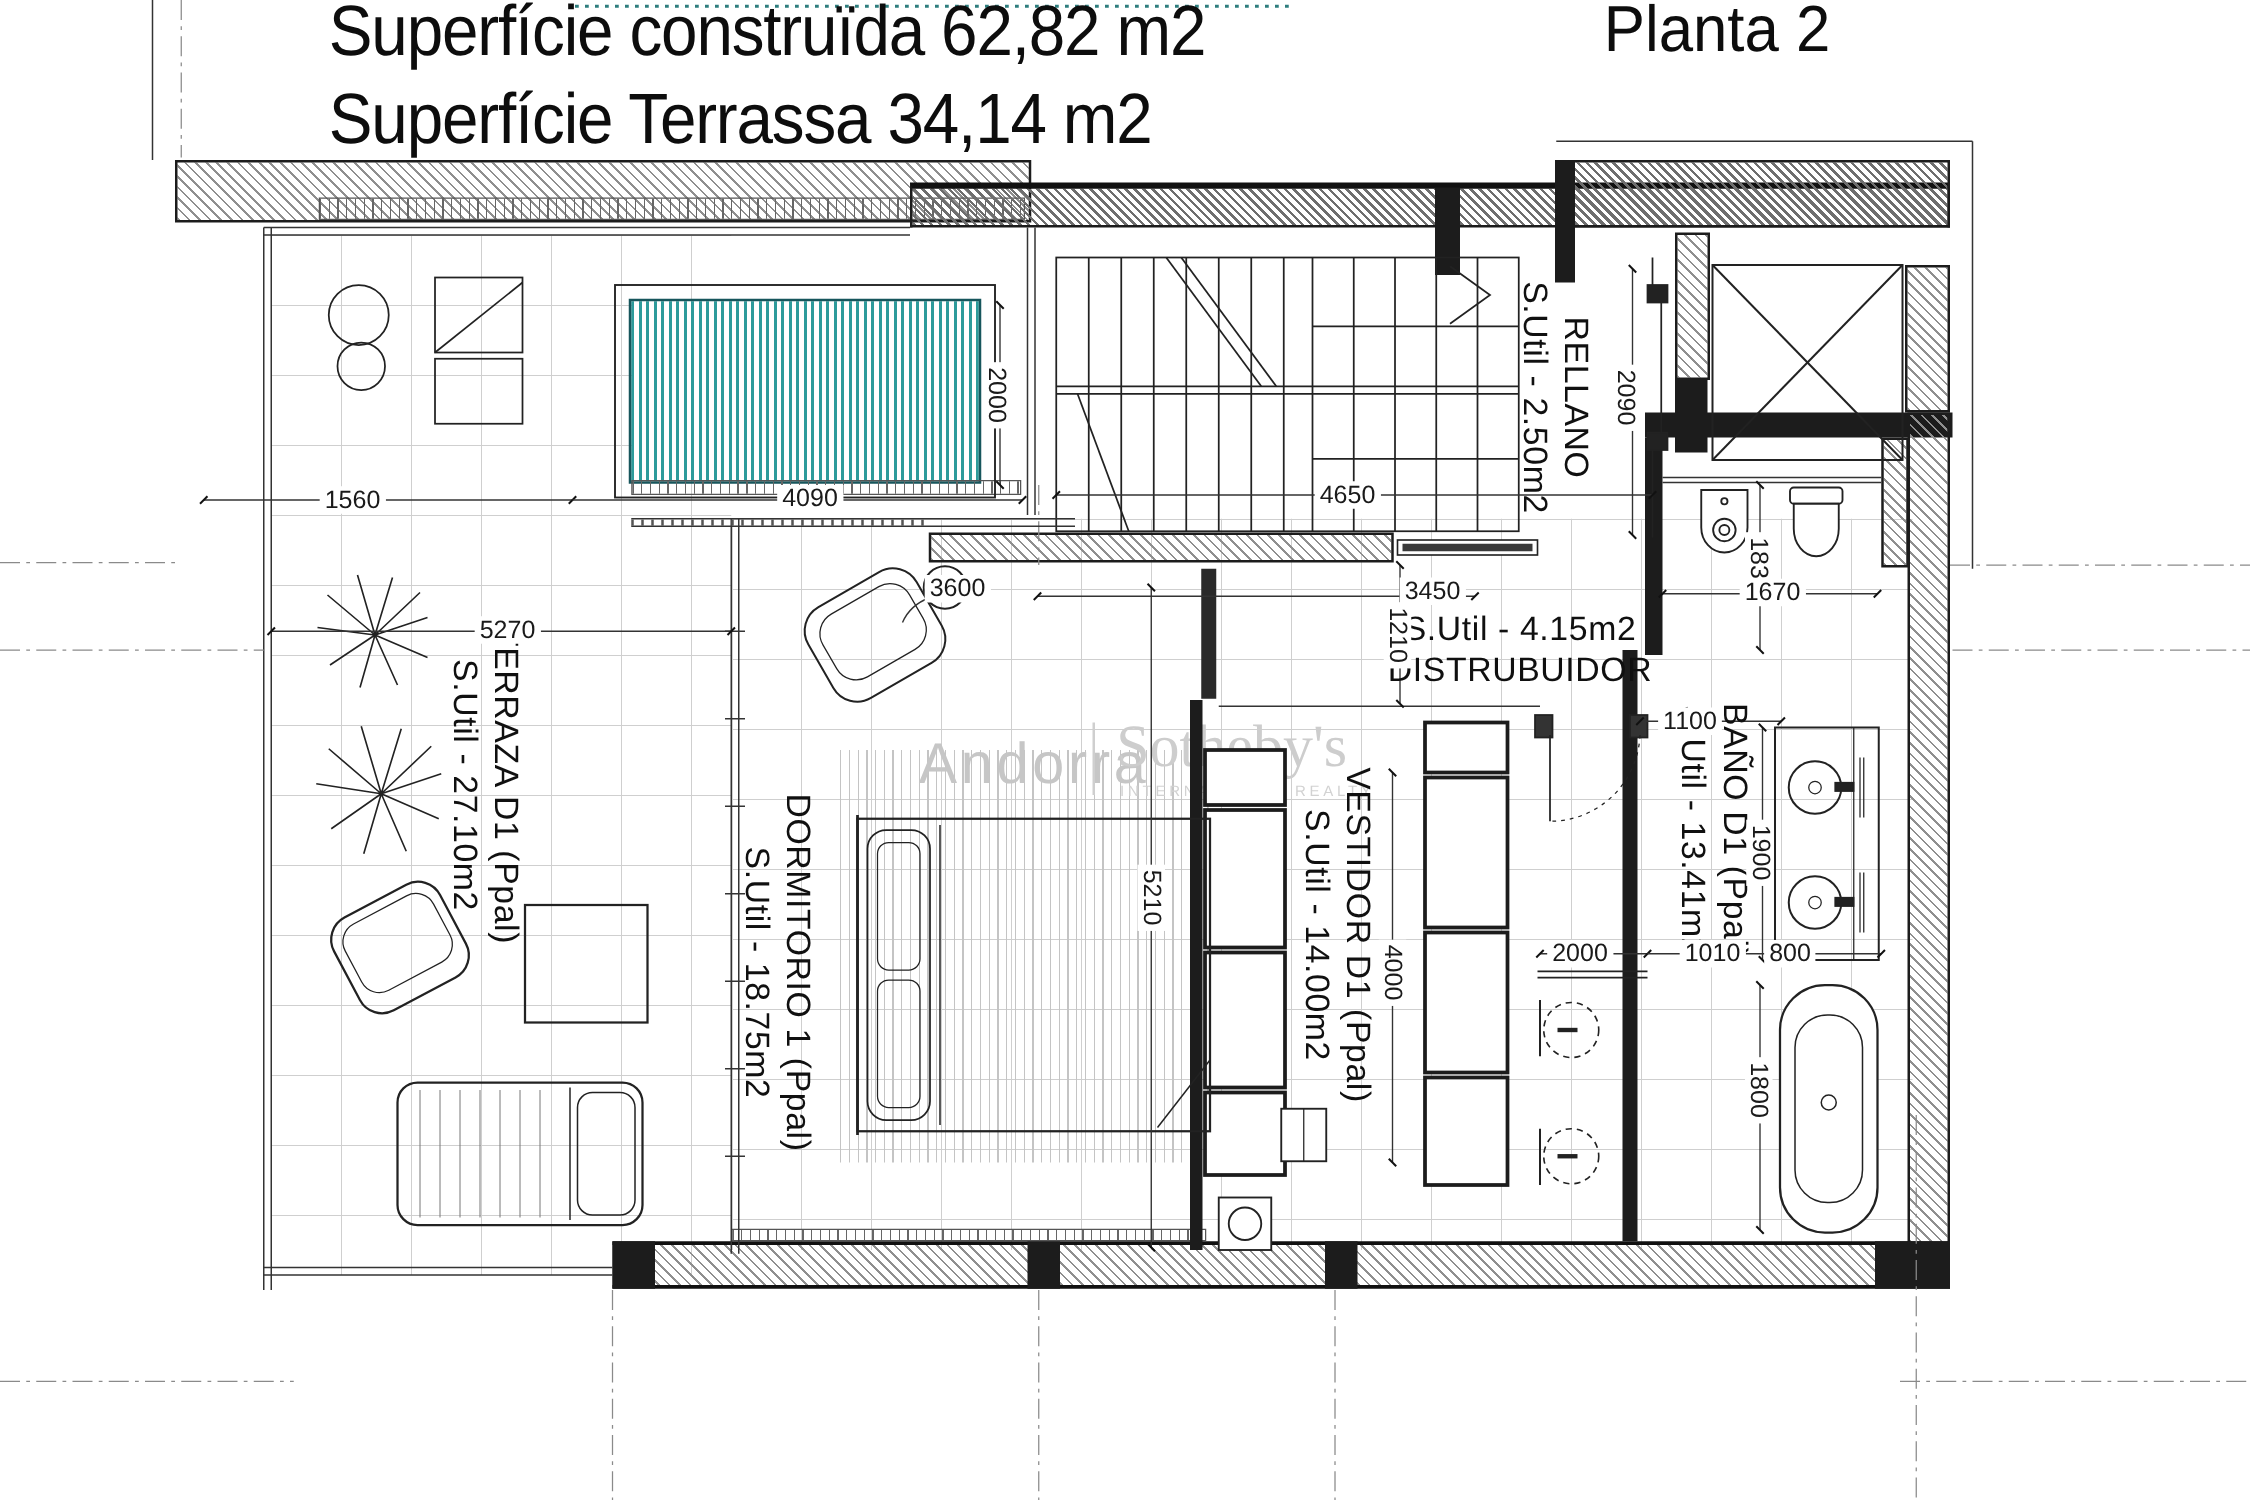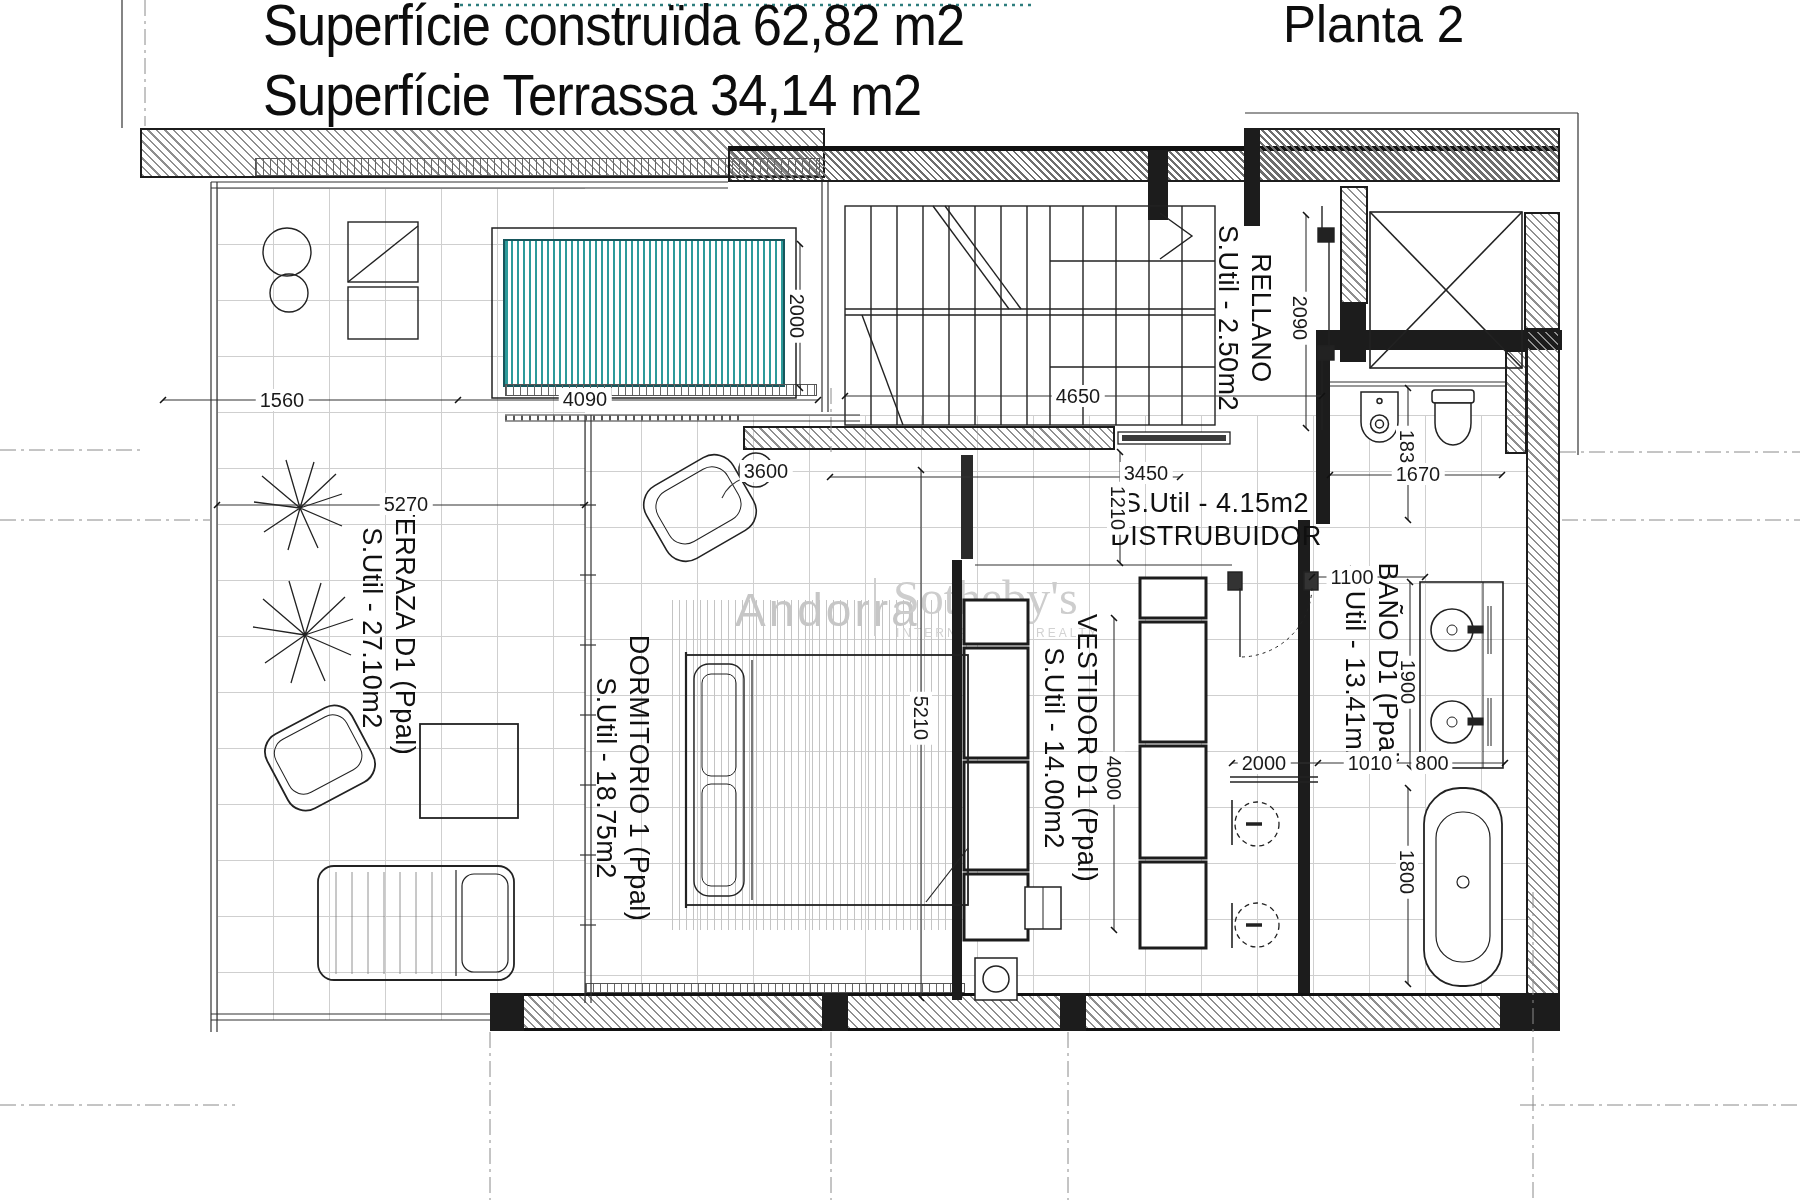--- a/index.html
+++ b/index.html
@@ -352,21 +352,21 @@
   <div class="room-label rot" style="left:1244px;top:318px;">
     <span>RELLANO</span>
     <span>S.Util - 2.50m2</span>
   </div>
   <div class="room-label" style="left:1216px;top:520px;justify-content:center;">
     <span>S.Util - 4.15m2</span>
     <span>DISTRUBUIDOR</span>
   </div>
 
   <span class="dim" style="left:282px;top:400px;text-align:right;">1560</span>
-  <span class="dim" style="left:585px;top:399px;">4090</span>
+  <span class="dim" style="left:648px;top:399px;">4090</span>
   <span class="dim v" style="left:797px;top:316px;">2000</span>
   <span class="dim" style="left:1078px;top:396px;">4650</span>
   <span class="dim v" style="left:1300px;top:318px;">2090</span>
   <span class="dim" style="left:766px;top:471px;">3600</span>
   <span class="dim" style="left:406px;top:504px;">5270</span>
   <span class="dim" style="left:1146px;top:473px;text-align:right;">3450</span>
   <span class="dim v" style="left:1118px;top:508px;">1210</span>
   <span class="dim v" style="left:1407px;top:452px;">1830</span>
   <span class="dim" style="left:1418px;top:474px;">1670</span>
   <span class="dim" style="left:1352px;top:577px;">1100</span>

